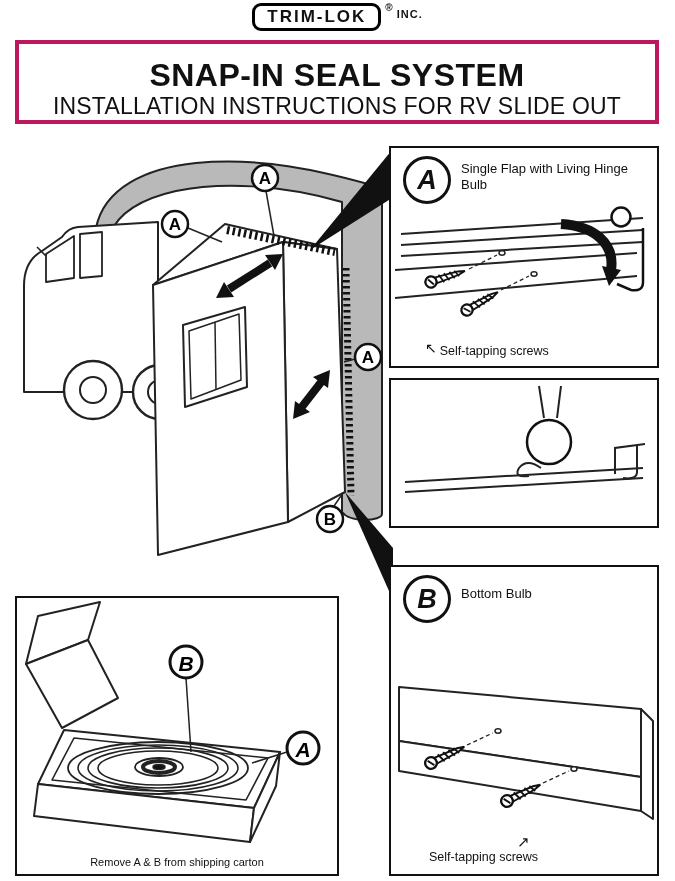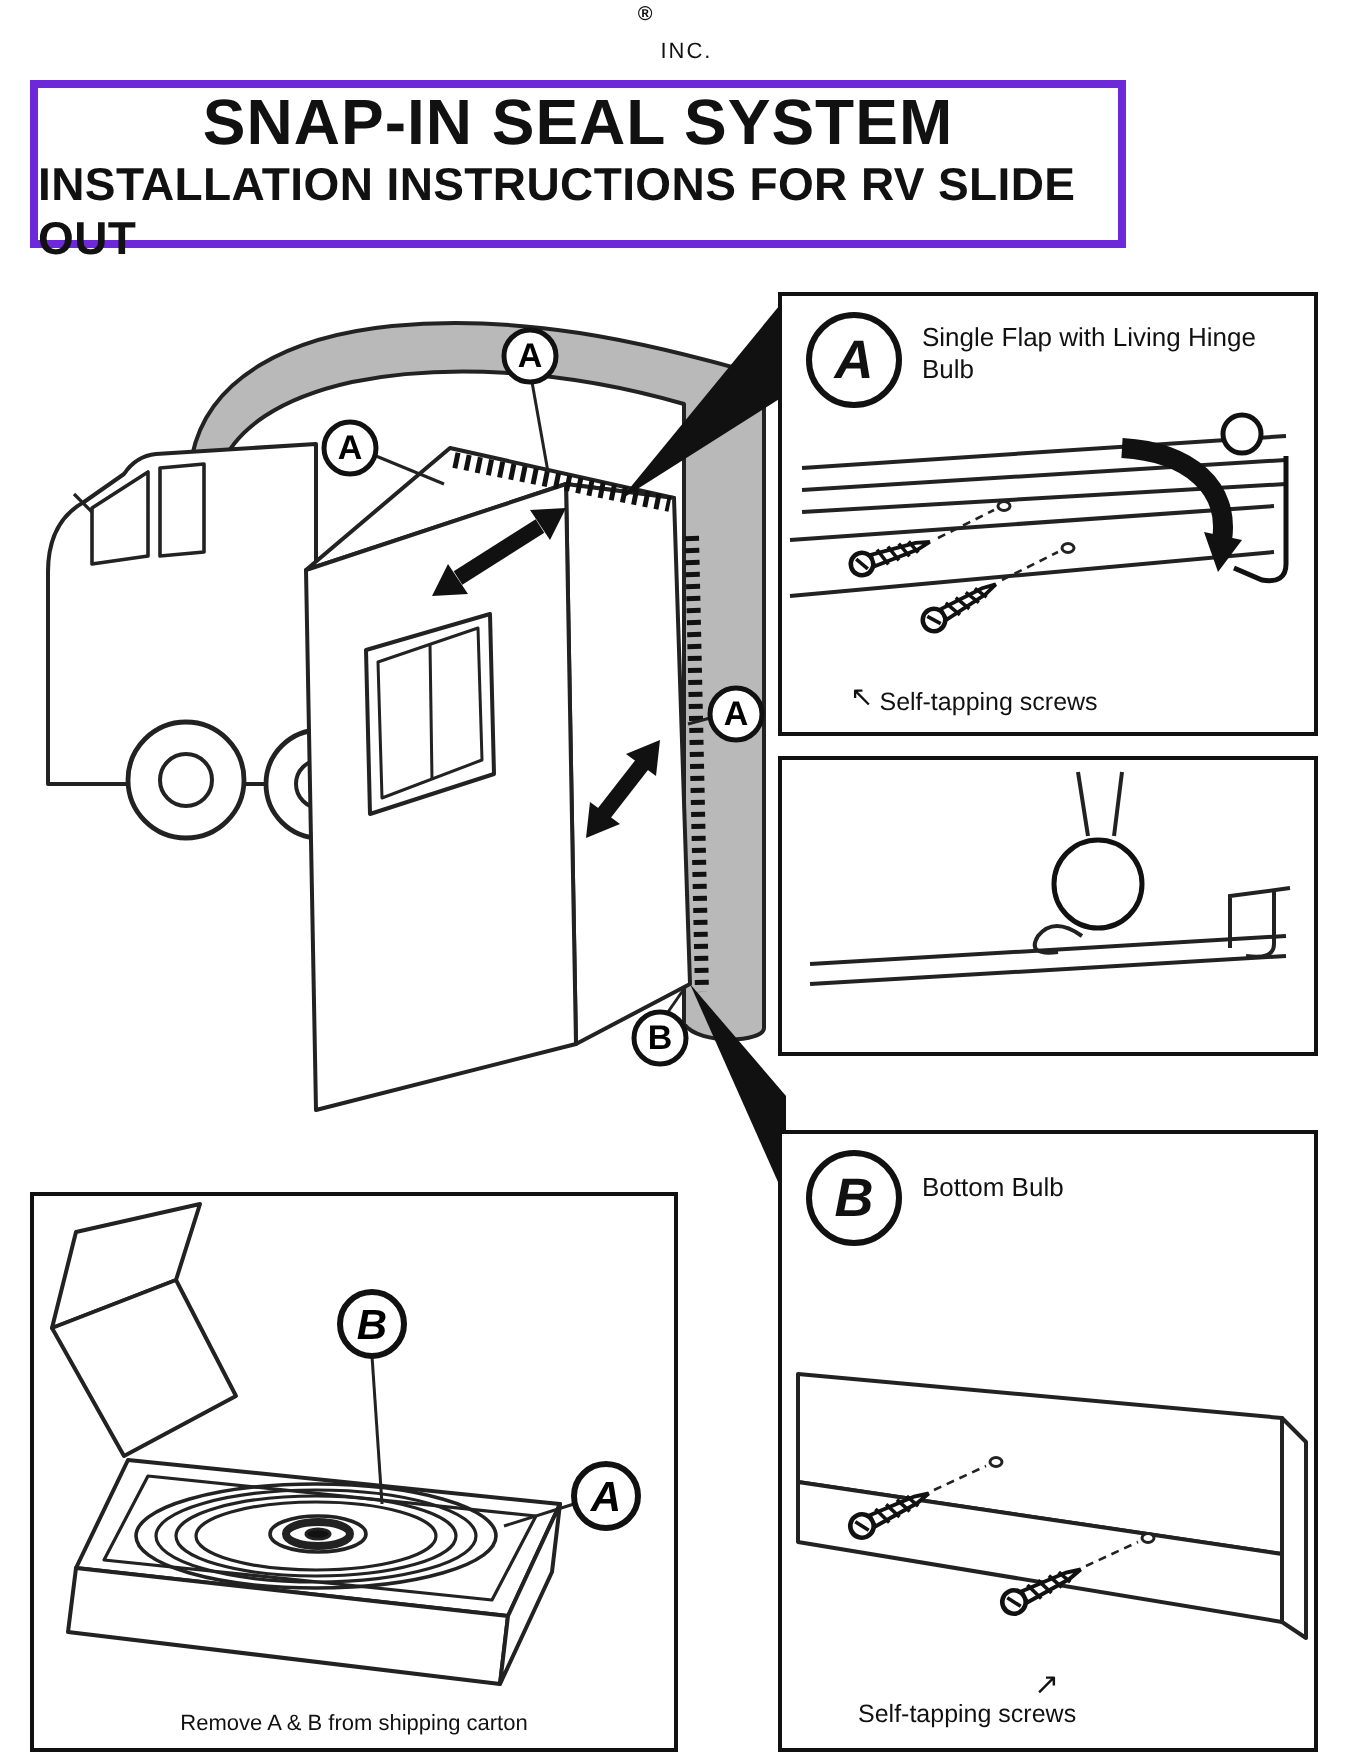--- a/index.html
+++ b/index.html
@@ -5,28 +5,28 @@
   html,body{margin:0;padding:0;background:#fff;}
   .page{position:relative;width:675px;height:881px;background:#fff;overflow:hidden;
         font-family:"Liberation Sans",sans-serif;color:#111;}
 
   
   .logo-row{position:absolute;top:3px;left:0;width:100%;display:flex;justify-content:center;
             align-items:flex-start;gap:4px;z-index:4;}
   .logo-box{border:3px solid #000;border-radius:9px;padding:0 12px;font-weight:bold;
             font-size:17px;letter-spacing:2px;line-height:22px;background:#fff;}
   .logo-reg{font-size:10px;font-weight:bold;margin-top:-1px;}
-  .logo-inc{font-size:11px;font-weight:normal;margin-top:17px;letter-spacing:1px;}
+  .logo-inc{font-size:11px;font-weight:bold;margin-top:5px;letter-spacing:1px;}
 
   
-  .title-box{position:absolute;left:15px;top:40px;width:548px;height:84px;border:4px solid #6d28d9;
+  .title-box{position:absolute;left:15px;top:40px;width:644px;height:84px;border:4px solid #be185d;
              box-sizing:border-box;display:flex;flex-direction:column;align-items:center;
-             justify-content:space-between;background:#fff;z-index:4;}
+             justify-content:flex-end;background:#fff;z-index:4;}
   .title-line1{font-size:32px;font-weight:bold;letter-spacing:.5px;line-height:1.08;}
-  .title-line2{font-size:23px;font-weight:bold;letter-spacing:.2px;}
+  .title-line2{font-size:23px;font-weight:normal;letter-spacing:.2px;}
 
   
   .main-illo{position:absolute;left:8px;top:140px;z-index:1;}
   .wedges{position:absolute;left:0;top:0;z-index:2;pointer-events:none;}
 
   .panel{position:absolute;border:2.5px solid #111;box-sizing:border-box;background:#fff;z-index:3;}
   .panel-a{left:389px;top:146px;width:270px;height:222px;}
   .panel-mid{left:389px;top:378px;width:270px;height:150px;}
   .panel-b{left:389px;top:565px;width:270px;height:311px;}
   .panel-carton{left:15px;top:596px;width:324px;height:280px;}
@@ -62,20 +62,23 @@
       <line x1="12" y1="-3.4" x2="14.5" y2="3.2" stroke-width="1.4"></line>
       <line x1="16.5" y1="-3.2" x2="19" y2="3" stroke-width="1.4"></line>
       <line x1="20.5" y1="-2.8" x2="22.8" y2="2.6" stroke-width="1.4"></line>
     </g>
   </defs>
 </svg>
 
 <div class="page">
 
   <div class="logo-row">
+    <div class="logo-box">
+      <span>TRIM-LOK</span>
+    </div>
     <span class="logo-reg">®</span>
     <span class="logo-inc">INC.</span>
   </div>
 
   <div class="title-box">
     <div class="title-line1">SNAP-IN SEAL SYSTEM</div>
     <div class="title-line2">INSTALLATION INSTRUCTIONS FOR RV SLIDE OUT</div>
   </div>
 
   <svg class="main-illo" width="385" height="435" viewBox="0 0 385 435">

